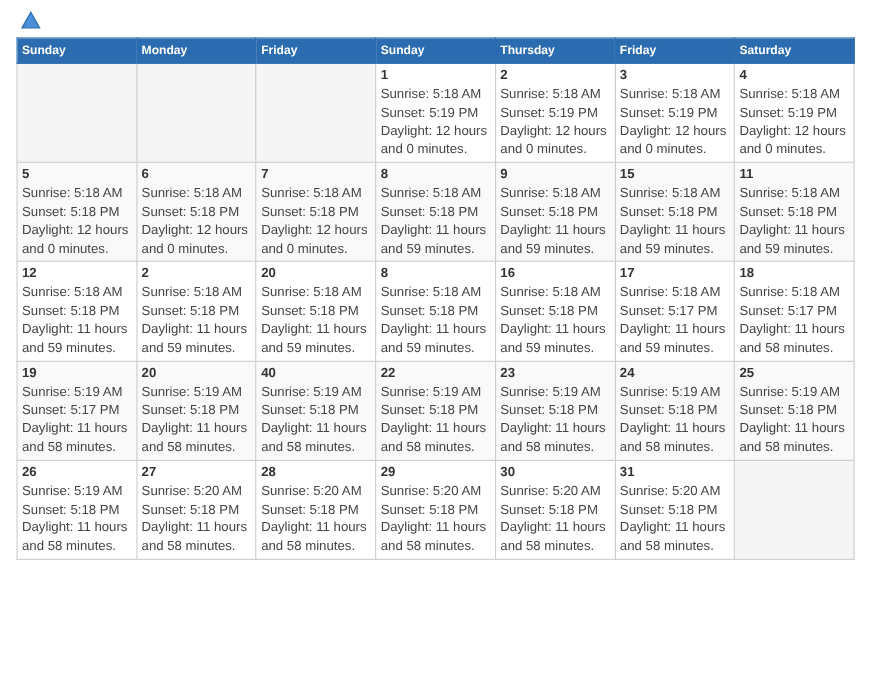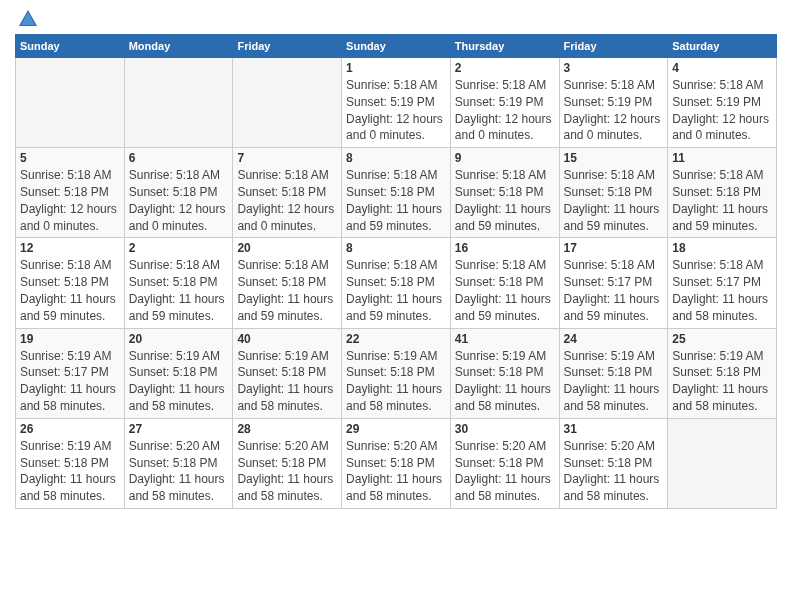--- a/index.html
+++ b/index.html
@@ -281,21 +281,21 @@
 and 58 minutes.</div>
           </td>
           <td>
             <span class="day-num">22</span>
             <div class="day-info" style="white-space: pre-line;">Sunrise: 5:19 AM
 Sunset: 5:18 PM
 Daylight: 11 hours
 and 58 minutes.</div>
           </td>
           <td>
-            <span class="day-num">41</span>
+            <span class="day-num">23</span>
             <div class="day-info" style="white-space: pre-line;">Sunrise: 5:19 AM
 Sunset: 5:18 PM
 Daylight: 11 hours
 and 58 minutes.</div>
           </td>
           <td>
             <span class="day-num">24</span>
             <div class="day-info" style="white-space: pre-line;">Sunrise: 5:19 AM
 Sunset: 5:18 PM
 Daylight: 11 hours

